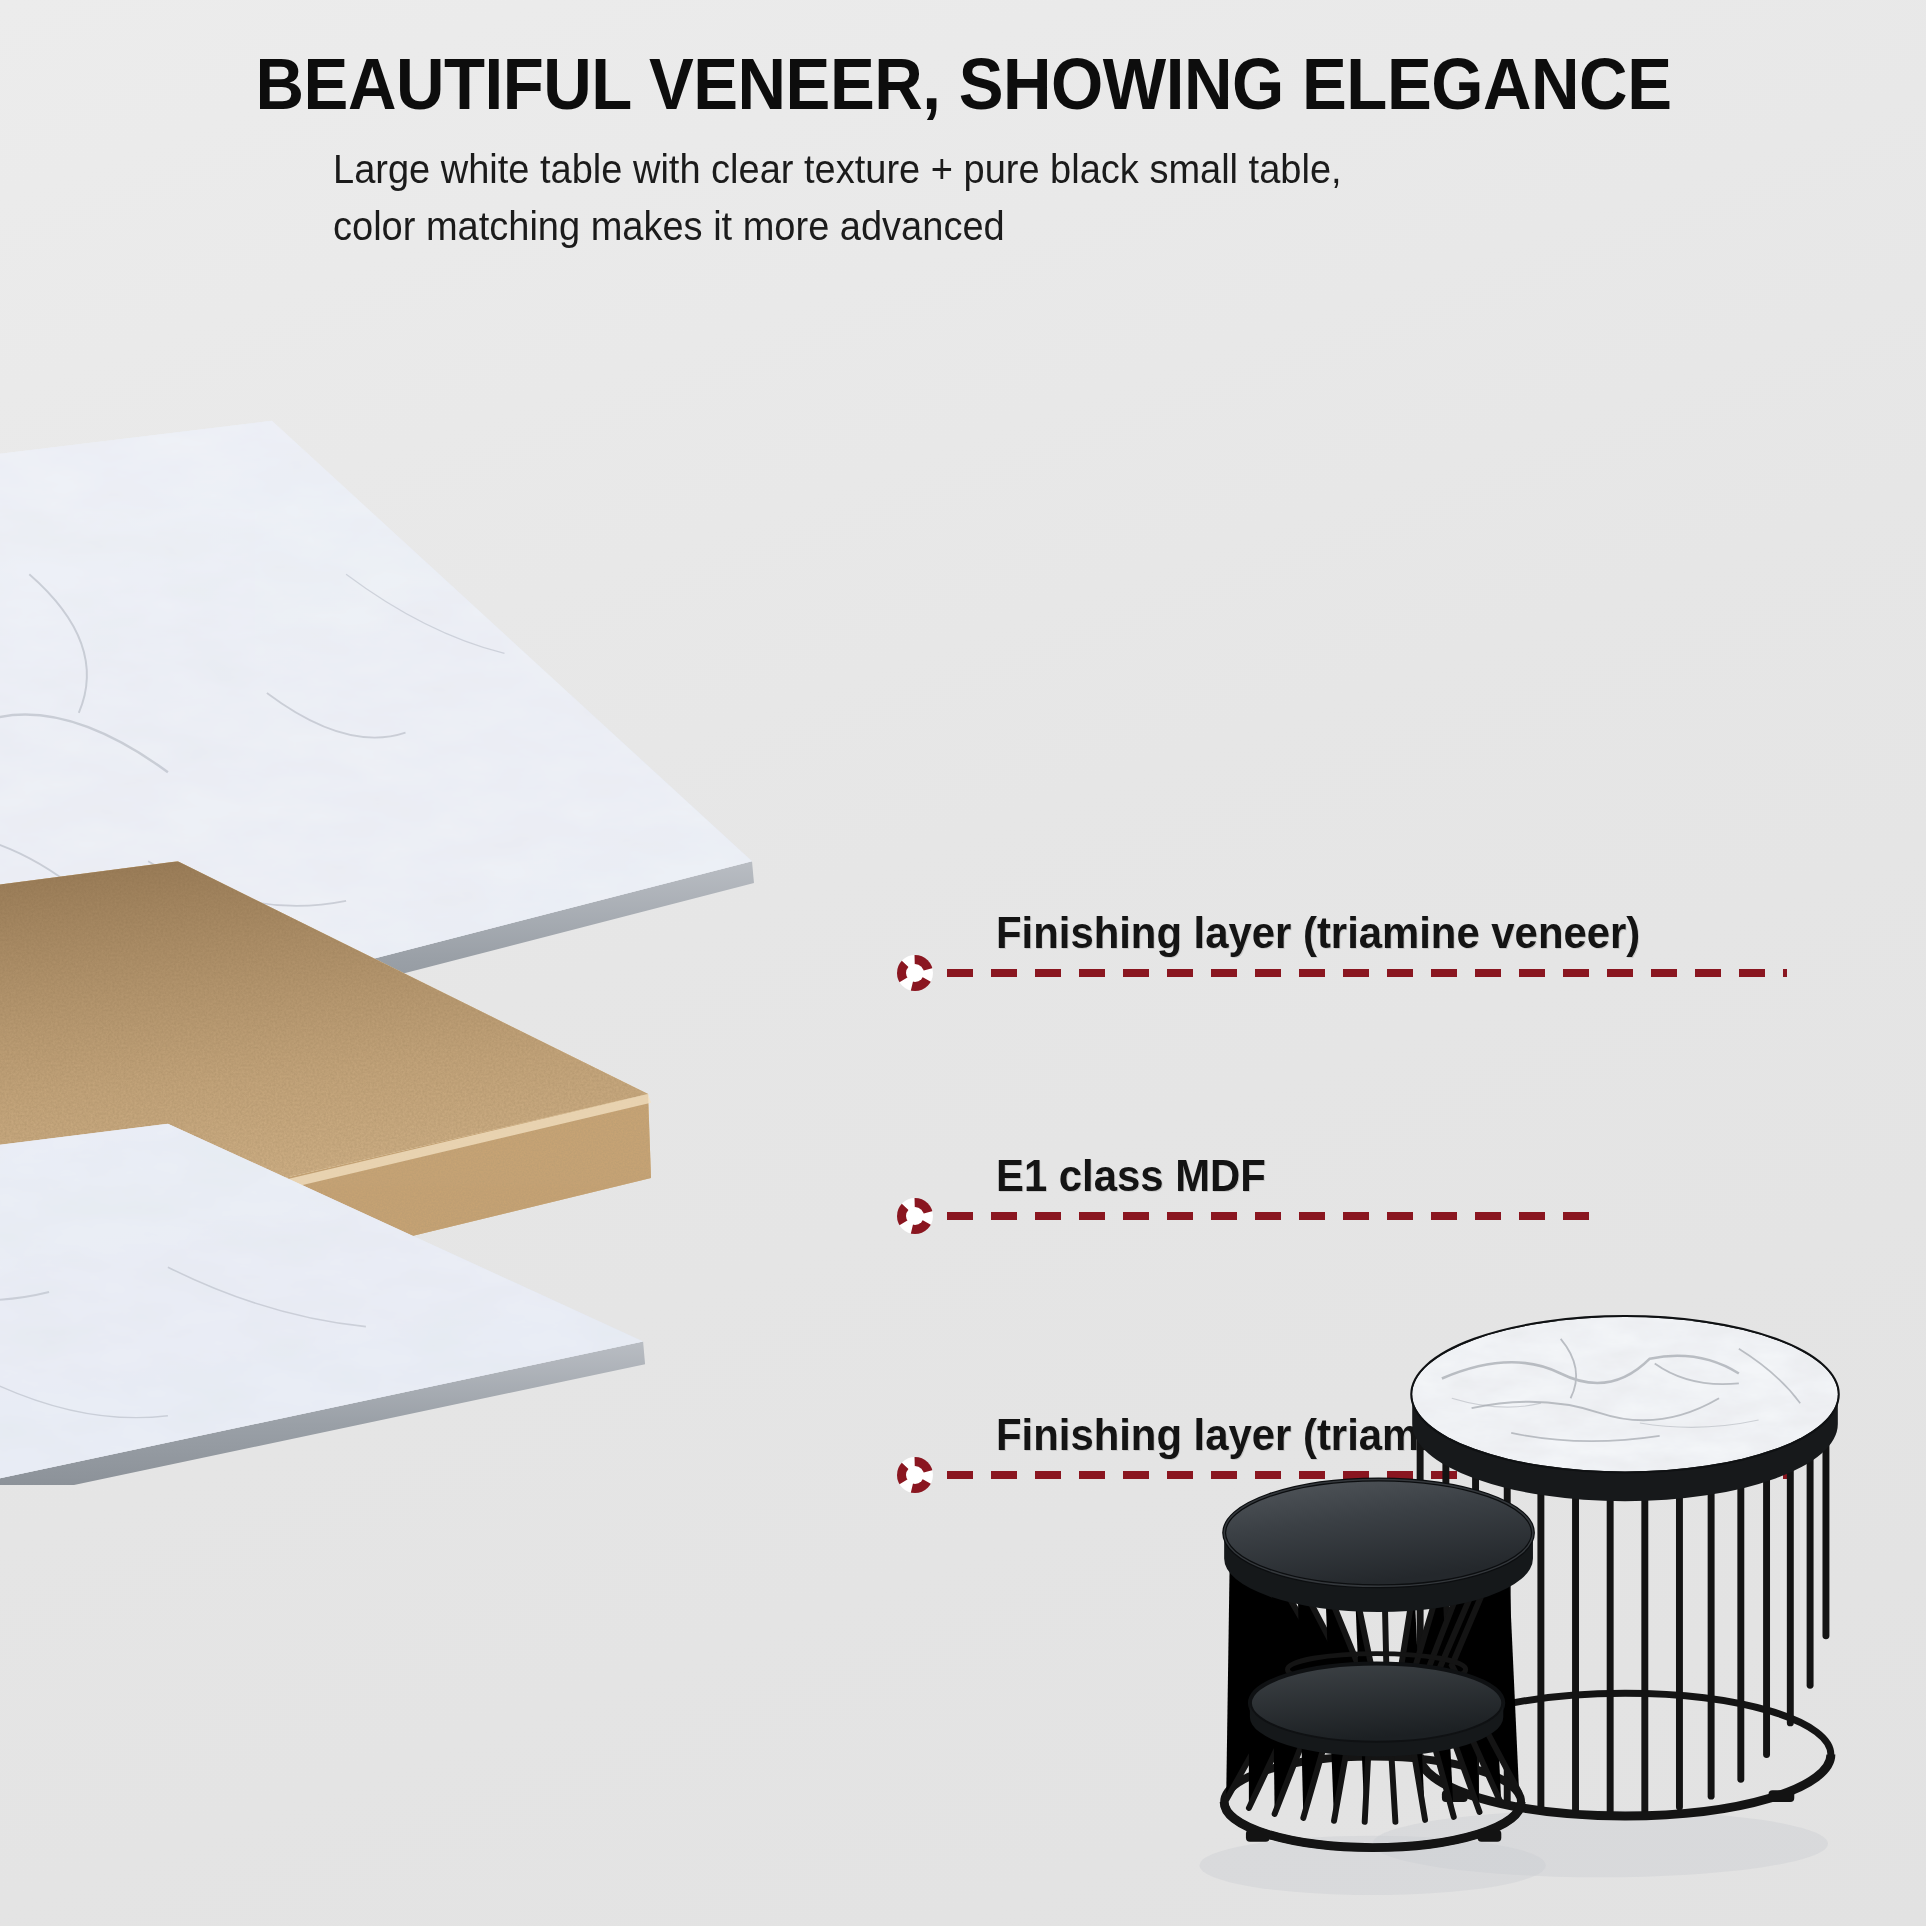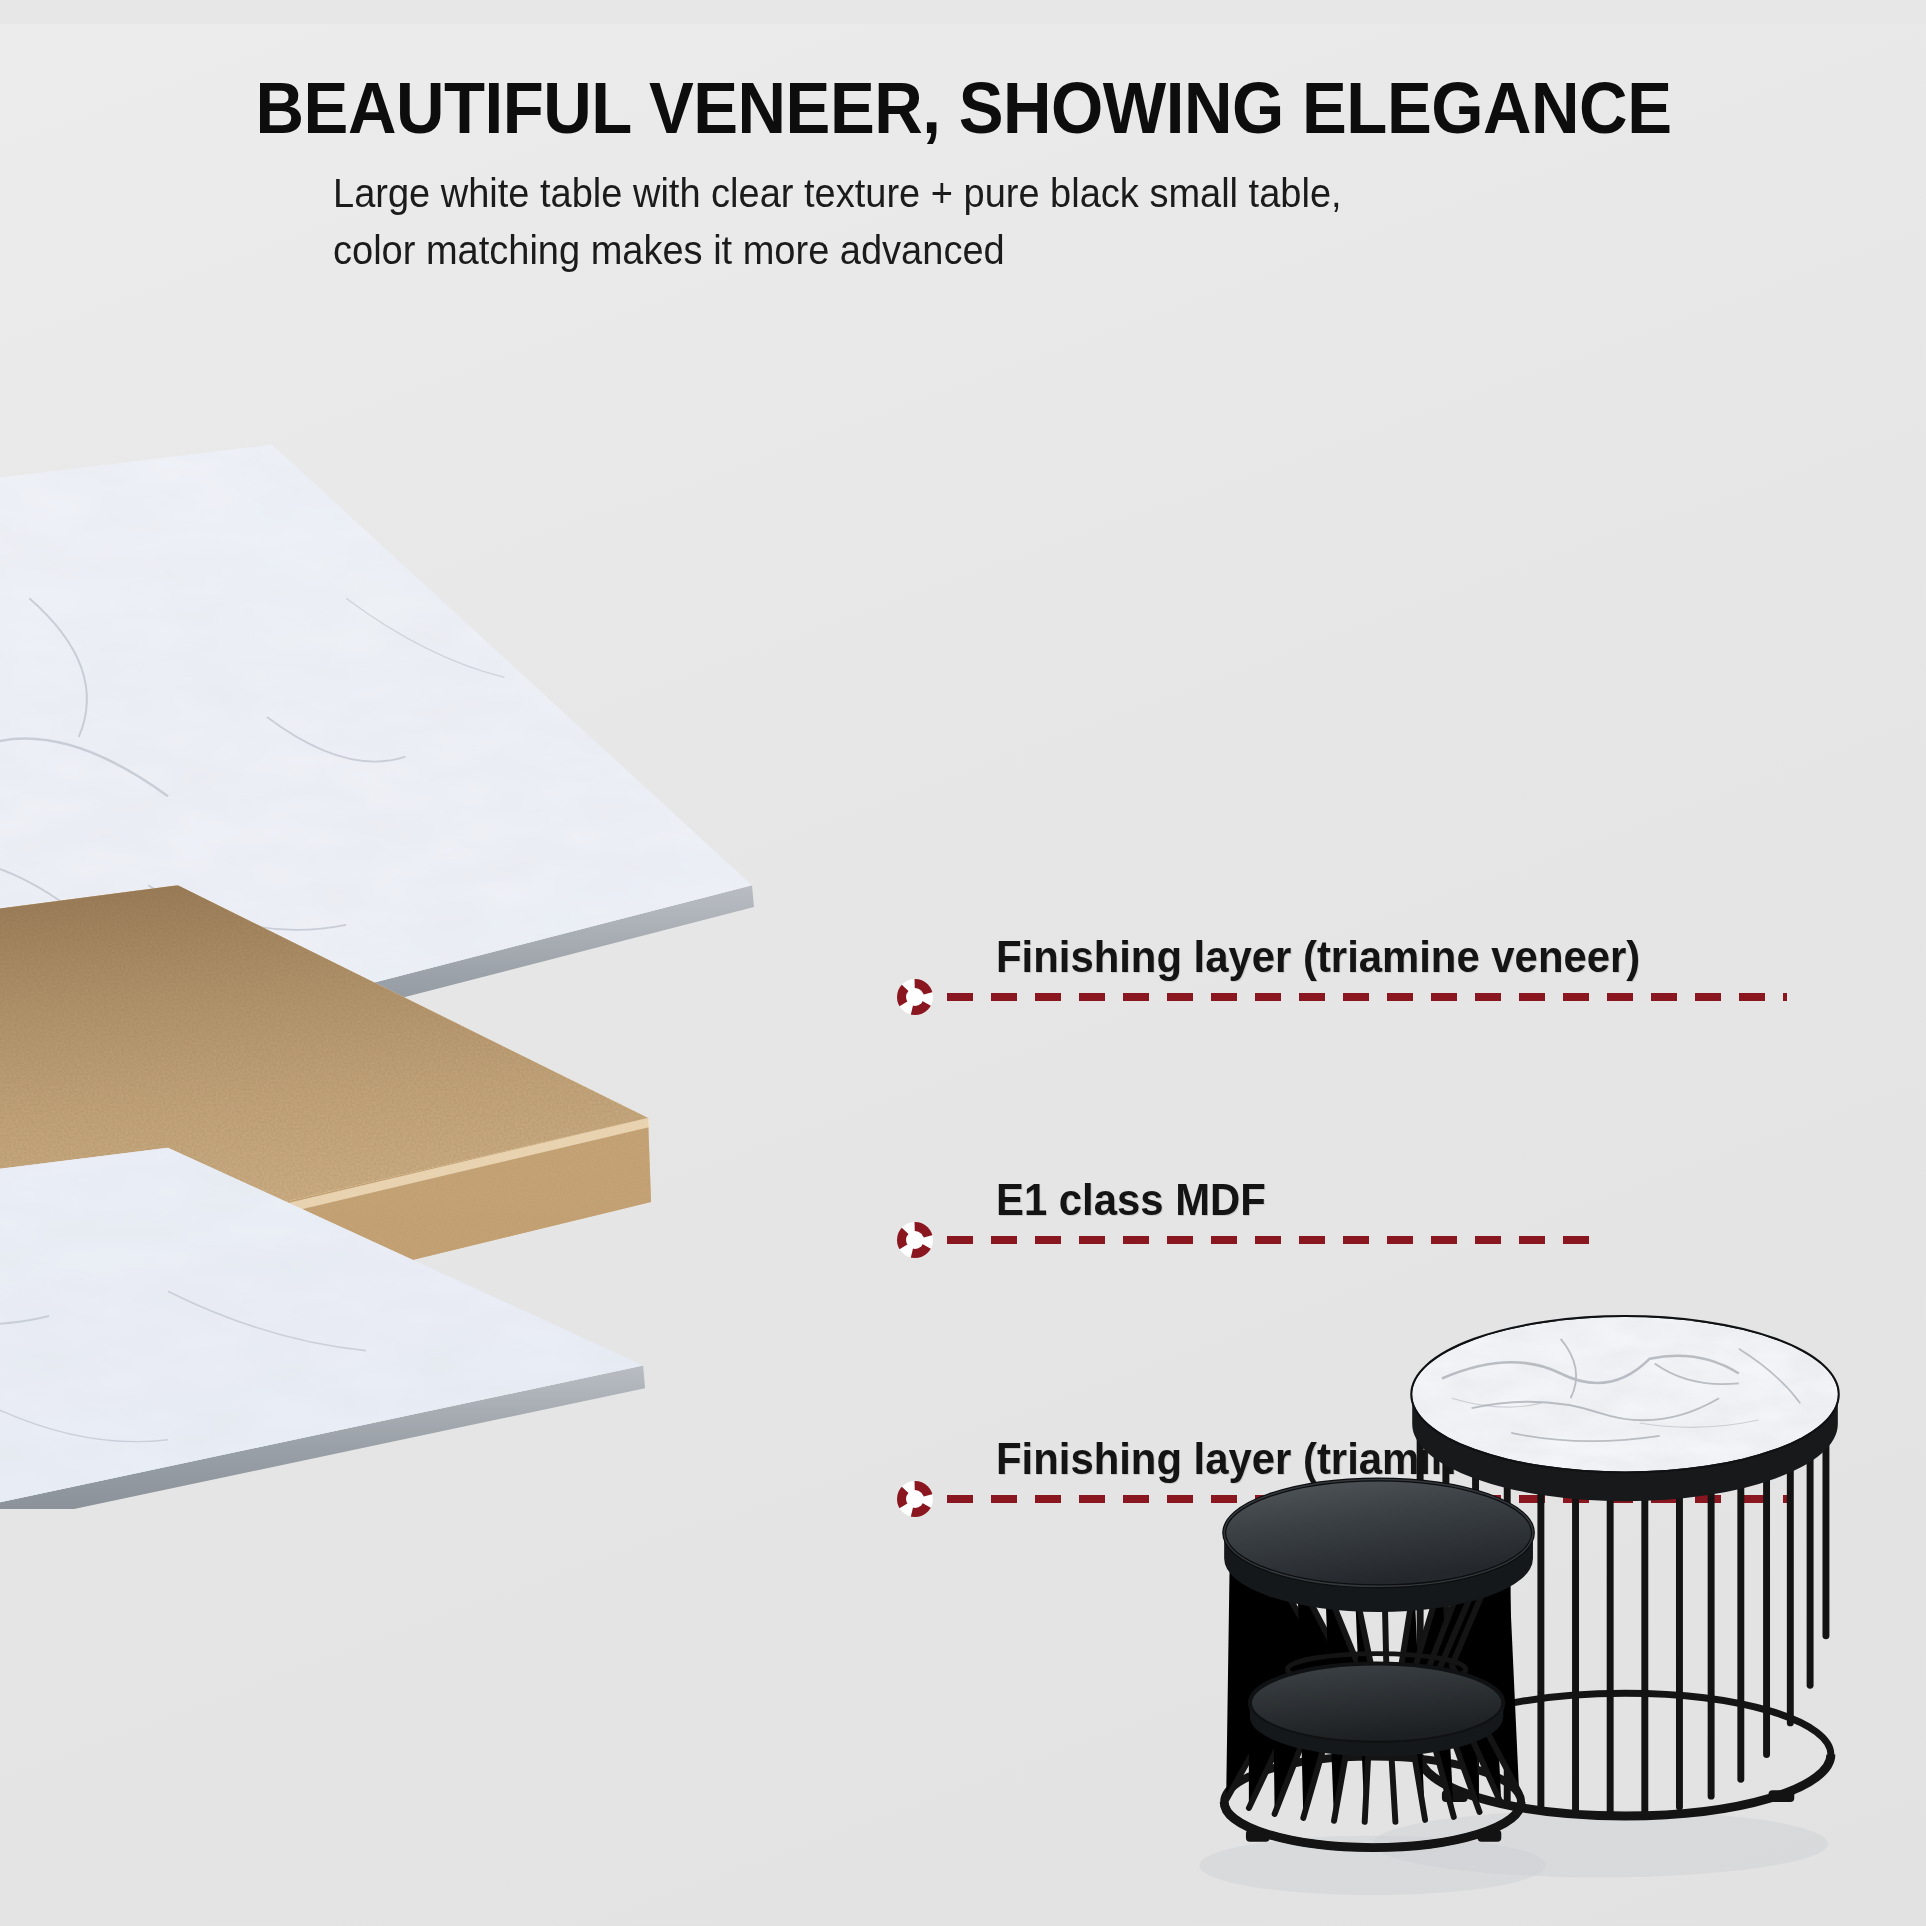--- a/index.html
+++ b/index.html
@@ -7,21 +7,20 @@
     width:1927px;height:1927px;
     background:#e7e7e7;
     font-family:"Liberation Sans", sans-serif;
     overflow:hidden;
     position:relative;
   }
   #stage{
     position:absolute;inset:0;
     background:linear-gradient(160deg,#ececec 0%,#e6e6e6 45%,#e2e2e2 100%);
     overflow:hidden;
-    margin-top:24px;
   }
 
   
   .title{
     position:absolute;left:0;right:0;top:46px;
     text-align:center;
     font-size:73px;
     font-weight:700;
     letter-spacing:-0.5px;
     color:#0d0d0d;

